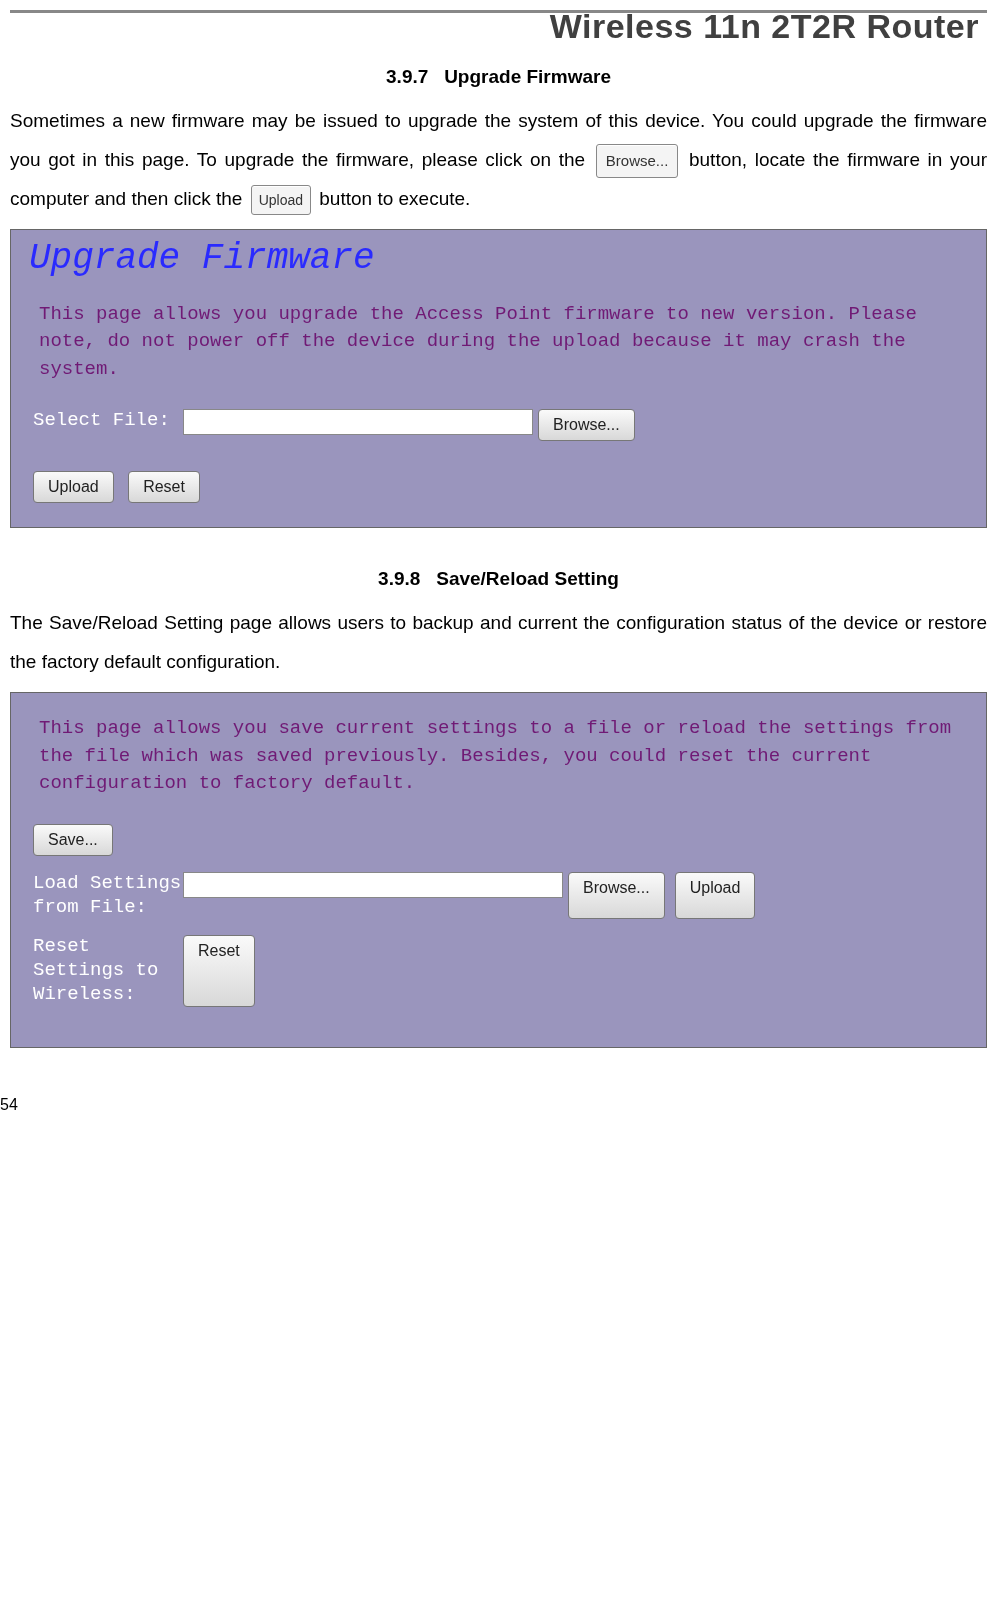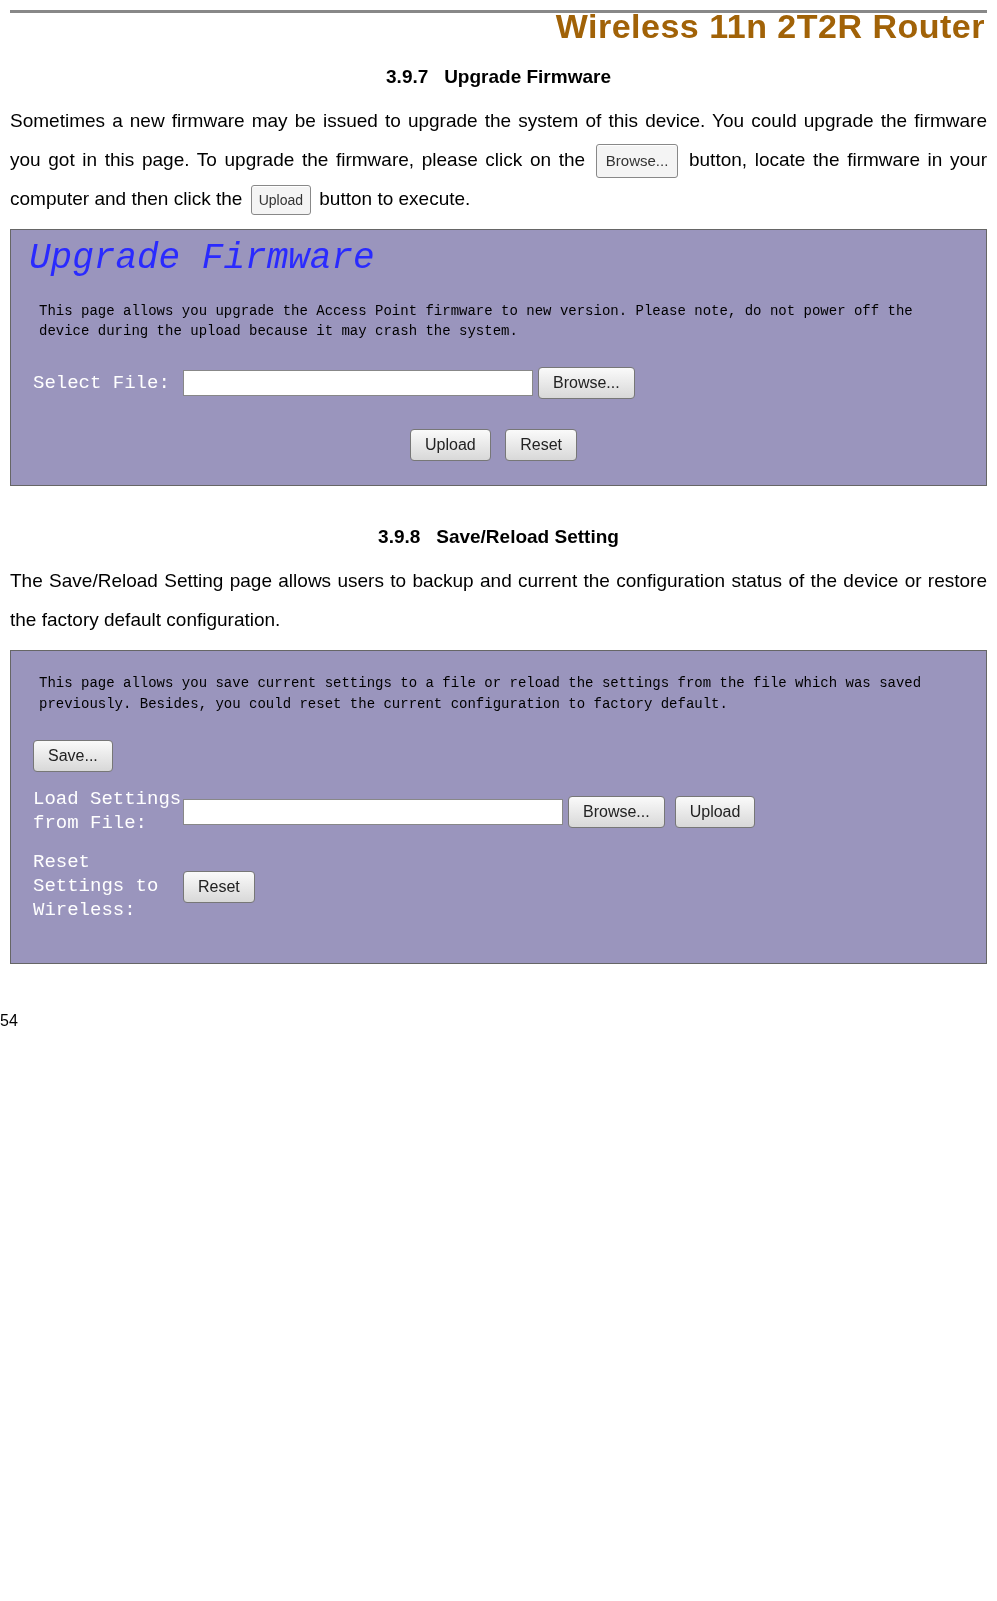--- a/index.html
+++ b/index.html
@@ -10,22 +10,22 @@
       background: #fff;
     }
     .header-line {
       border-top: 3px solid #888;
       margin: 10px 10px 0 10px;
     }
     .header-title {
       text-align: right;
       font-size: 34px;
       font-weight: bold;
-      color: #a16207;
-      padding-right: 12px;
+      color: #404040;
+      padding-right: 18px;
       margin-top: -6px;
       letter-spacing: 0.5px;
     }
     .content {
       padding: 20px 10px 0 10px;
     }
     .section-num {
       font-weight: bold;
       font-size: 19px;
       margin-bottom: 14px;
@@ -63,31 +63,30 @@
       font-family: "Courier New", monospace;
       color: #2a2aff;
       font-size: 36px;
       padding: 8px 18px 0 18px;
       font-style: italic;
       font-weight: normal;
       letter-spacing: 0px;
     }
     .ss-desc {
       font-family: "Courier New", monospace;
-      color: #000000;
-      font-size: 14px;
+      color: #701a75;
+      font-size: 19px;
       line-height: 1.45;
       padding: 22px 28px 4px 28px;
     }
     .ss-form {
       padding: 22px 22px 24px 22px;
     }
     .ss-row {
       display: flex;
-      align-items: center;
       margin-bottom: 16px;
     }
     .ss-label {
       font-family: "Courier New", monospace;
       color: #fff;
       font-size: 19px;
       width: 150px;
       line-height: 1.25;
     }
     .ss-input {
@@ -102,21 +101,20 @@
       background: linear-gradient(#fafafa, #d8d8d8);
       border: 1px solid #777;
       border-radius: 4px;
       padding: 6px 14px;
       font-size: 16px;
       color: #222;
       margin-right: 10px;
     }
     .ss-btns {
       padding-top: 14px;
-      text-align: center;
     }
     .footer {
       text-align: left;
       font-size: 16px;
       padding: 28px 0 10px 0;
     }
   </style>
 </head>
 <body>
 

